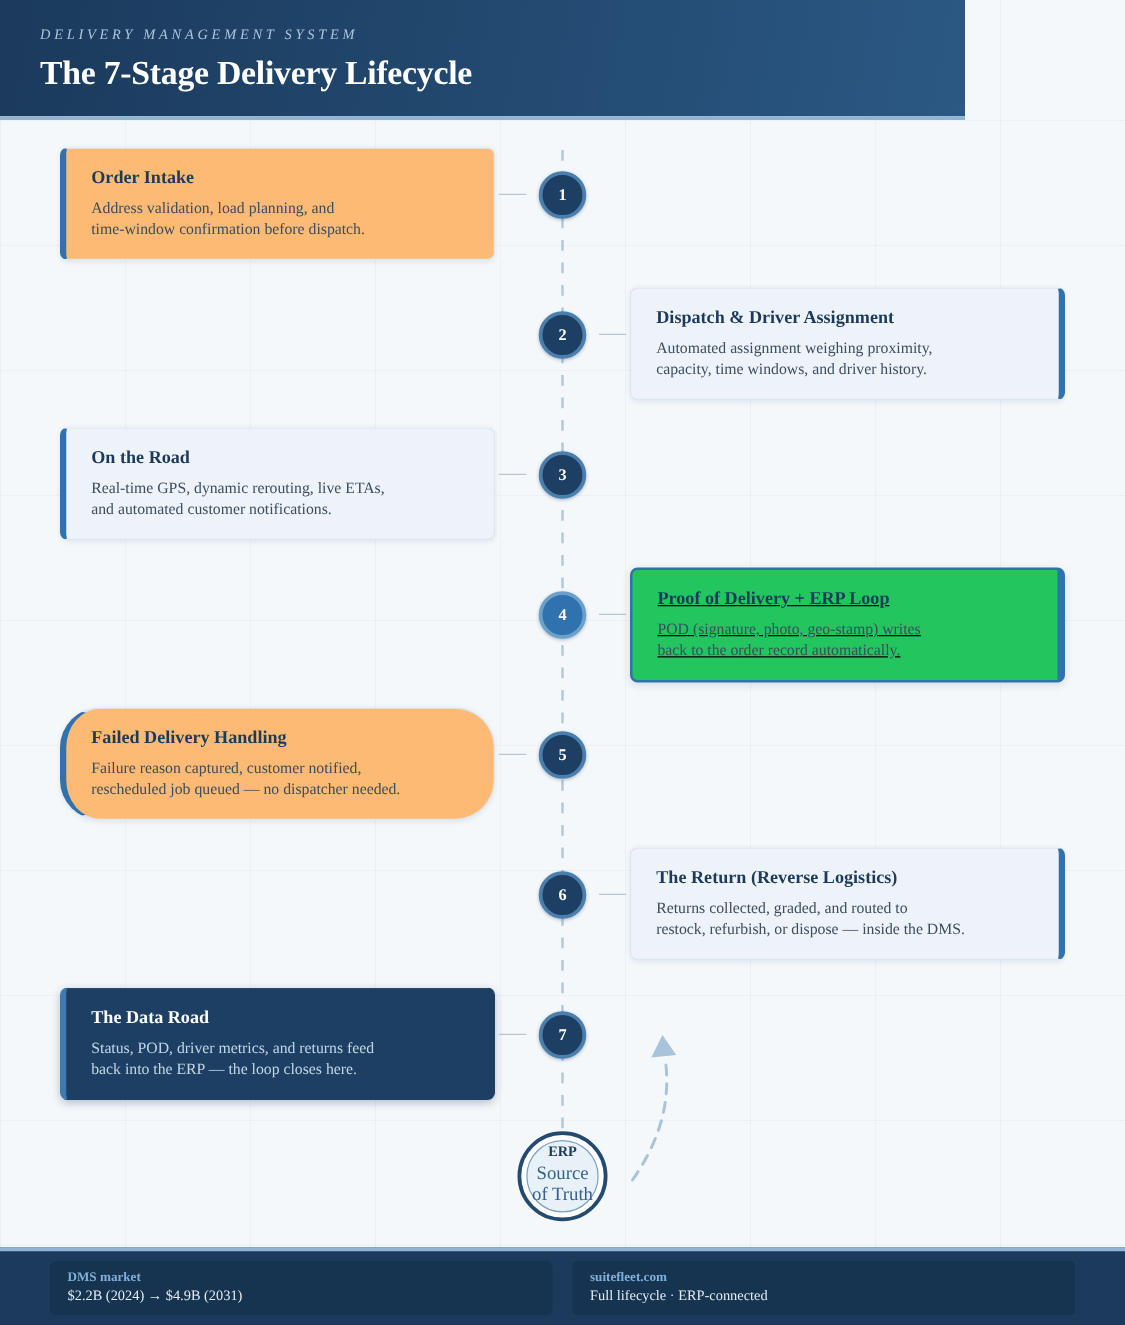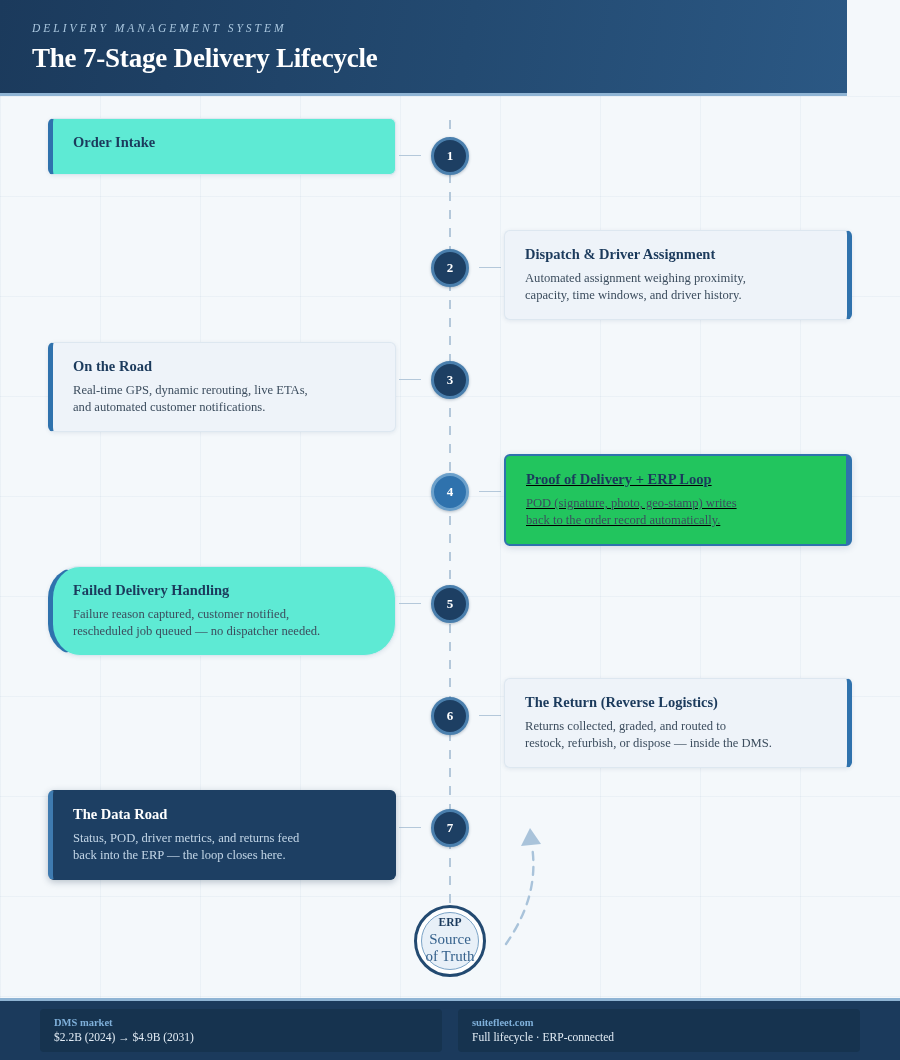--- a/index.html
+++ b/index.html
@@ -25,21 +25,21 @@
       linear-gradient(to bottom, rgba(41,92,140,0.045) 1px, transparent 1px);
     background-size: 100px 100px;
     background-position: 0 96px;
     pointer-events: none;
   }
 
   
   .header {
     position: absolute;
     top: 0; left: 0;
-    width: 847px;
+    width: 772px;
     height: 96px;
     background: linear-gradient(100deg, #1b3a5c 0%, #234a71 55%, #2b5884 100%);
     border-bottom: 3px solid #8fb4d4;
     padding: 22px 0 0 32px;
   }
   .eyebrow {
     font-style: italic;
     font-size: 11.5px;
     letter-spacing: 3.0px;
     color: #a9c6de;
@@ -104,21 +104,21 @@
     background: #b4c8da;
   }
   .stub.left  { left: 399px; }
   .stub.right { left: 479px; }
 
   .card {
     position: absolute;
     width: 348px;
     border-radius: 6px;
     padding: 15px 20px 16px 20px;
-    background: #5eead4;
+    background: #fdba74;
     border: 1px solid #dde7f0;
     box-shadow: 0 1px 4px rgba(35,70,110,0.10);
   }
   .card.left  { left: 48px;  border-left: 5px solid #2f72ad; }
   .card.right { left: 504px; border-right: 5px solid #2f72ad; }
 
   .card.tint   { background: #eef3f9; }
   .card.accent {
     background: #22c55e;
     border: 2px solid #2f72ad;
@@ -238,20 +238,22 @@
   <div class="headline">The 7-Stage Delivery Lifecycle</div>
 </div>
 
 <div class="spine"></div>
 
 <div id="stages-container">
     <div class="stage" style="top: 156px;">
       <div class="stub left"></div>
       <div class="card left" style="top: -38px;">
         <div class="card-title">Order Intake</div>
+        <div class="card-body">Address validation, load planning, and
+time-window confirmation before dispatch.</div>
       </div>
       <div class="node">1</div>
     </div>
     <div class="stage" style="top: 268px;">
       <div class="stub right"></div>
       <div class="card right tint" style="top: -38px;">
         <div class="card-title">Dispatch &amp; Driver Assignment</div>
         <div class="card-body">Automated assignment weighing proximity,
 capacity, time windows, and driver history.</div>
       </div>

